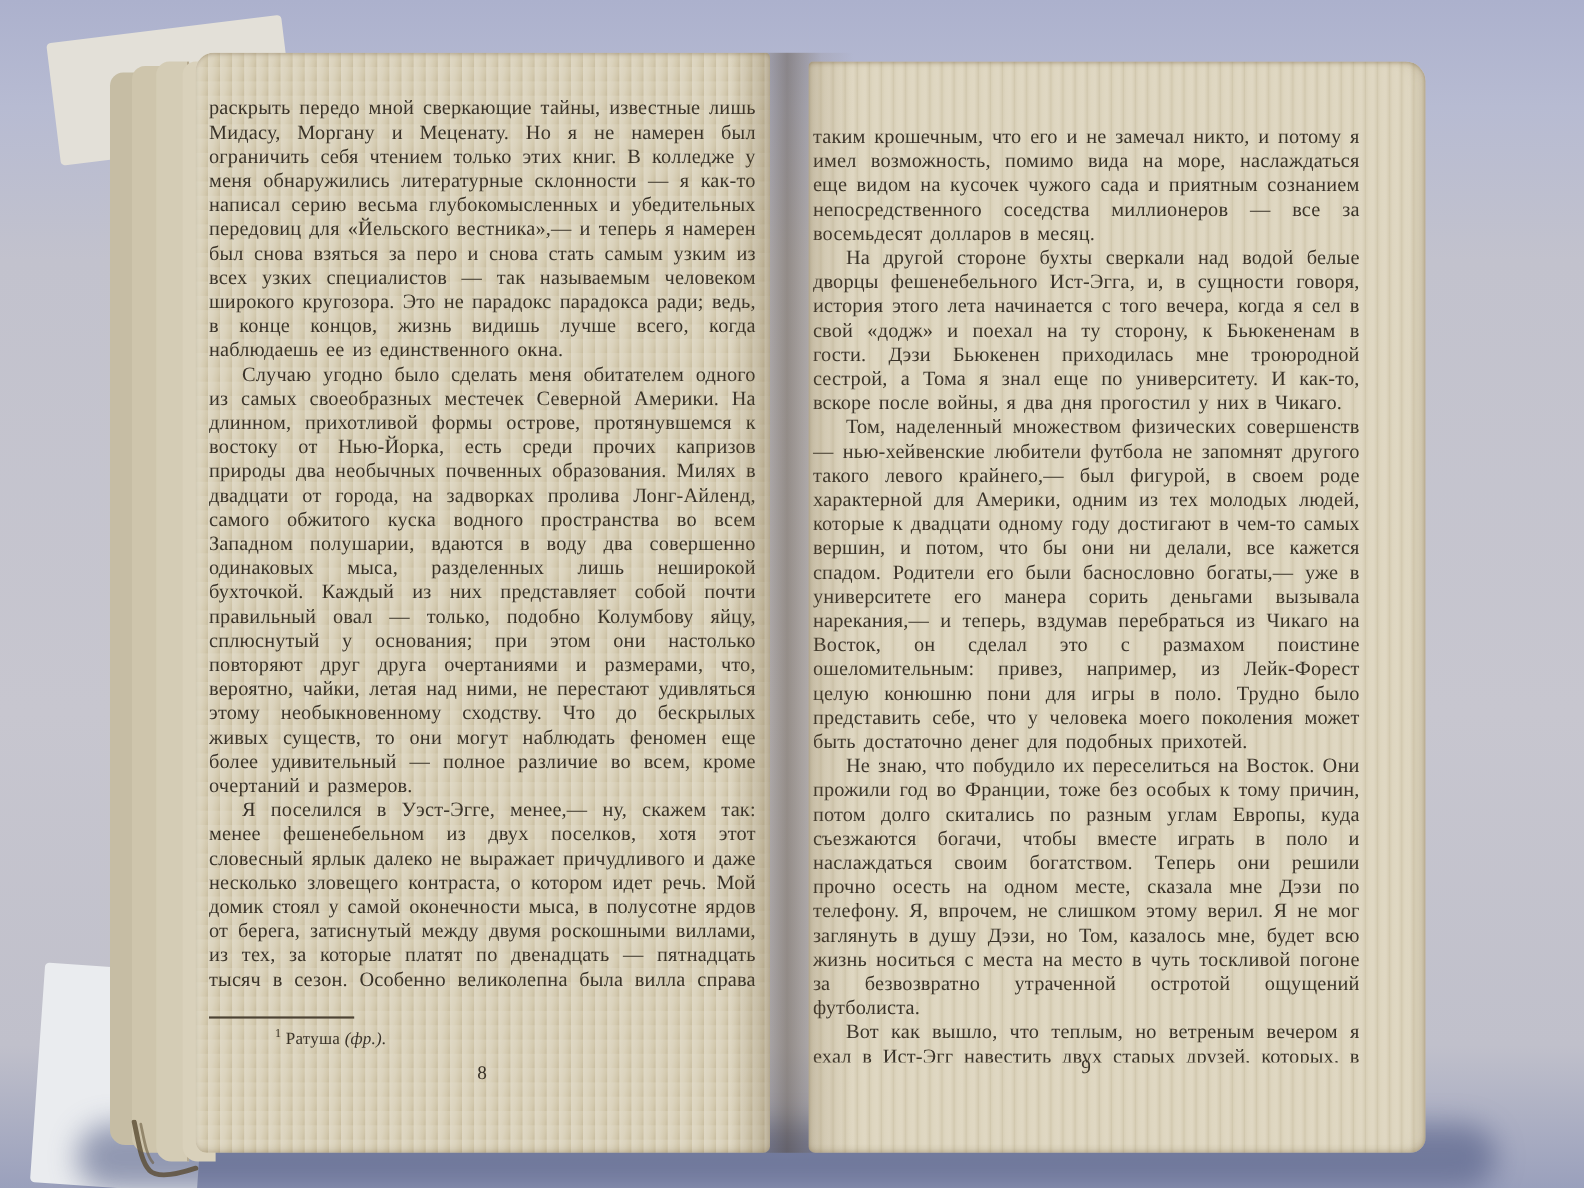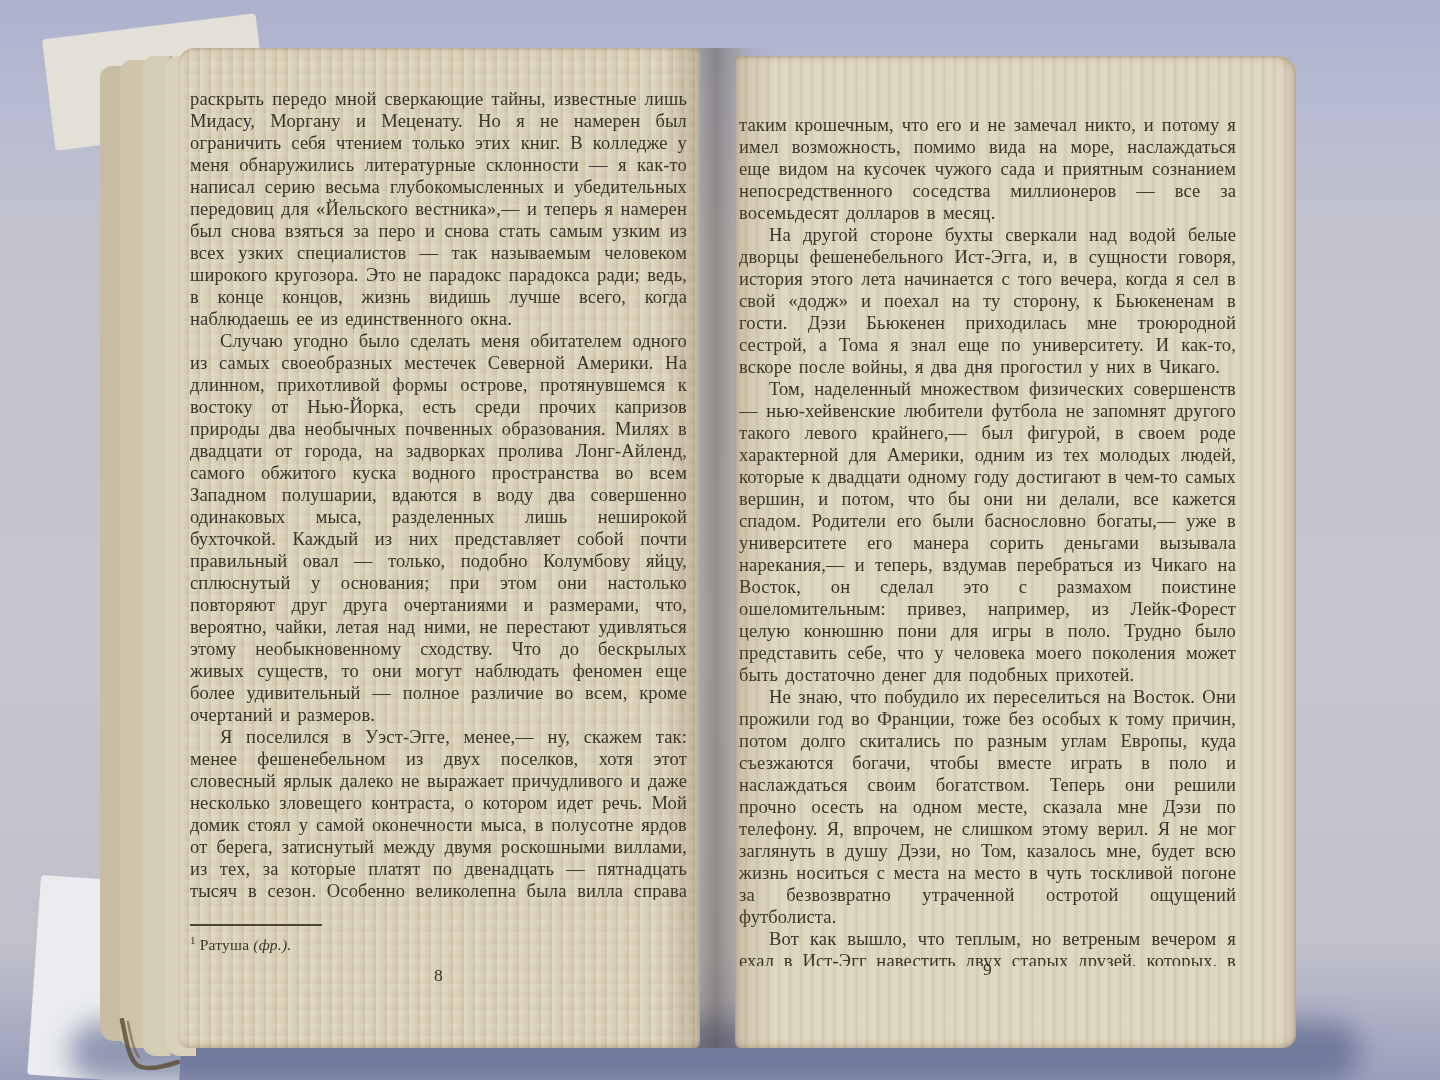--- a/index.html
+++ b/index.html
@@ -40,21 +40,21 @@
     background:linear-gradient(90deg,rgba(100,82,52,0) 0%,rgba(100,82,52,.20) 28%,rgba(80,64,40,.42) 46%,rgba(100,82,52,.30) 58%,rgba(120,100,70,.12) 74%,rgba(120,100,70,0) 100%);}
   
   .text-block{position:absolute;overflow:hidden;color:#3a3329;text-align:justify;
     font-size:18.5px;line-height:22px;font-weight:500;word-spacing:2.5px;letter-spacing:.15px;}
   .page-left .text-block{left:12px;top:40px;width:497px;height:812px;}
   .page-right .text-block{left:4px;top:58px;width:497px;height:852px;}
   .text-block p{margin:0;}
   .text-block p.indent{text-indent:30px;}
   .footnote{position:absolute;left:12px;bottom:94px;width:497px;color:#3a3329;}
   .footnote-rule{width:132px;height:2px;background:#4c4334;margin:0 0 8px 0;}
-  .footnote-line{font-size:15.5px;letter-spacing:.2px;}
+  .footnote-line{font-size:15.5px;letter-spacing:.2px;padding-left:24px;margin-left:36px;}
   .footnote-line sup{font-size:11px;}
   .footnote-line i{font-style:italic;}
   .page-number{position:absolute;font-size:17.5px;color:#3a3329;text-align:center;letter-spacing:.5px;}
   .page-left .page-number{left:12px;width:497px;bottom:62px;}
   .page-right .page-number{left:4px;width:497px;bottom:68px;}
   
   .dogear{position:absolute;left:108px;top:1018px;width:90px;height:60px;}
 </style>
 </head>
 <body>

